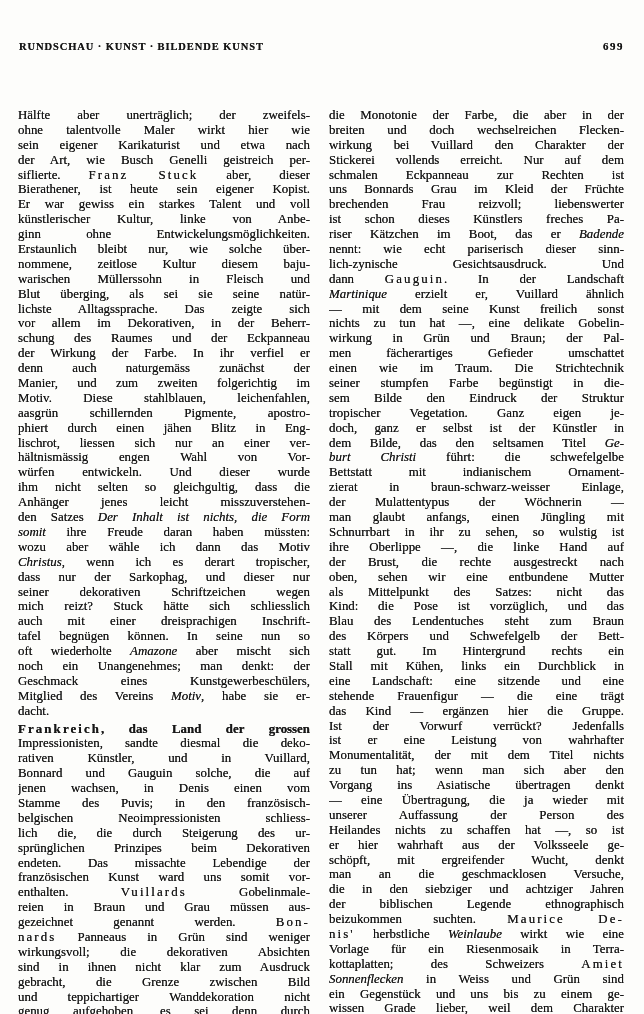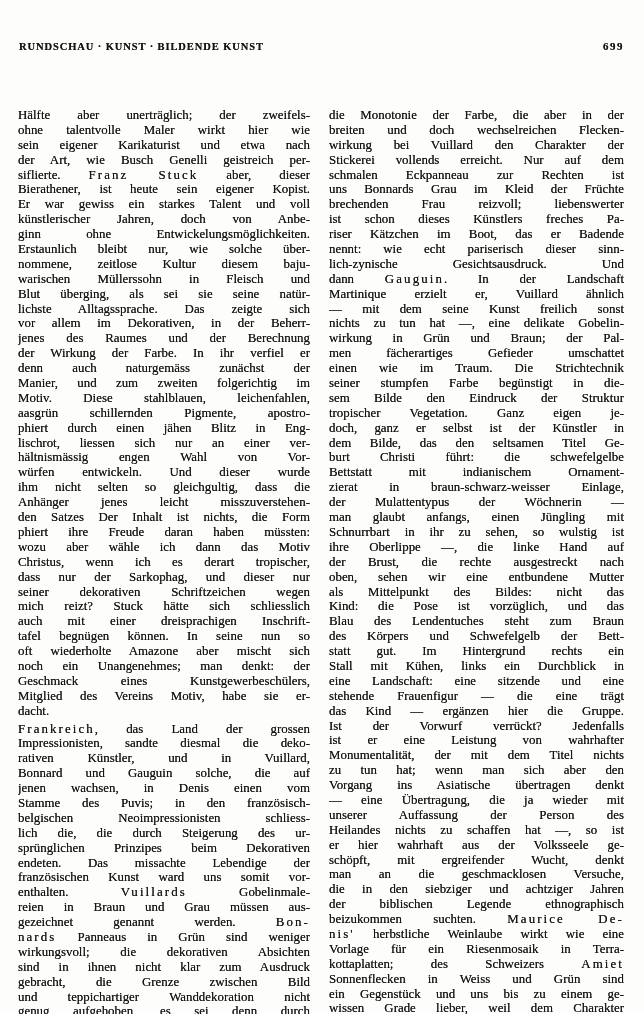--- a/index.html
+++ b/index.html
@@ -51,63 +51,63 @@
     text-align-last: justify;
     overflow: hidden;
     white-space: normal;
     color: #171717;
     text-shadow: 0 0 0.45px rgba(10,10,10,.8);
   }
   .line.end {
     -moz-text-align-last: left;
     text-align-last: left;
   }
-  .line.gap { margin-top: 3px; }
-  .it { }
+  .line.gap { margin-top: 3px; font-weight: bold; }
+  .it { font-style: italic; }
   .sp { letter-spacing: 2.1px; }
 </style>
 </head>
 <body>
 
 <div class="page">
   <div class="running-head">
     <span class="rubric">RUNDSCHAU · KUNST · BILDENDE KUNST</span>
     <span class="pageno">699</span>
   </div>
   <div class="columns">
     <div class="col">
         <div class="line"><span>Hälfte aber unerträglich; der zweifels-</span></div>
         <div class="line"><span>ohne talentvolle Maler wirkt hier wie</span></div>
         <div class="line"><span>sein eigener Karikaturist und etwa nach</span></div>
         <div class="line"><span>der Art, wie Busch Genelli geistreich per-</span></div>
         <div class="line"><span>siflierte. </span><span class="sp">Franz Stuck</span><span> aber, dieser</span></div>
         <div class="line"><span>Bierathener, ist heute sein eigener Kopist.</span></div>
         <div class="line"><span>Er war gewiss ein starkes Talent und voll</span></div>
-        <div class="line"><span>künstlerischer Jahren, doch von Anbe-</span></div>
+        <div class="line"><span>künstlerischer Kultur, linke von Anbe-</span></div>
         <div class="line"><span>ginn ohne Entwickelungsmöglichkeiten.</span></div>
         <div class="line"><span>Erstaunlich bleibt nur, wie solche über-</span></div>
         <div class="line"><span>nommene, zeitlose Kultur diesem baju-</span></div>
         <div class="line"><span>warischen Müllerssohn in Fleisch und</span></div>
         <div class="line"><span>Blut überging, als sei sie seine natür-</span></div>
         <div class="line"><span>lichste Alltagssprache. Das zeigte sich</span></div>
         <div class="line"><span>vor allem im Dekorativen, in der Beherr-</span></div>
-        <div class="line"><span>jenes des Raumes und der Berechnung</span></div>
+        <div class="line"><span>schung des Raumes und der Eckpanneau</span></div>
         <div class="line"><span>der Wirkung der Farbe. In ihr verfiel er</span></div>
         <div class="line"><span>denn auch naturgemäss zunächst der</span></div>
         <div class="line"><span>Manier, und zum zweiten folgerichtig im</span></div>
         <div class="line"><span>Motiv. Diese stahlblauen, leichenfahlen,</span></div>
         <div class="line"><span>aasgrün schillernden Pigmente, apostro-</span></div>
         <div class="line"><span>phiert durch einen jähen Blitz in Eng-</span></div>
         <div class="line"><span>lischrot, liessen sich nur an einer ver-</span></div>
         <div class="line"><span>hältnismässig engen Wahl von Vor-</span></div>
         <div class="line"><span>würfen entwickeln. Und dieser wurde</span></div>
         <div class="line"><span>ihm nicht selten so gleichgultig, dass die</span></div>
         <div class="line"><span>Anhänger jenes leicht misszuverstehen-</span></div>
         <div class="line"><span>den Satzes </span><span class="it">Der Inhalt ist nichts, die Form</span></div>
-        <div class="line"><span class="it">phiert</span><span> ihre Freude daran haben müssten:</span></div>
+        <div class="line"><span class="it">somit</span><span> ihre Freude daran haben müssten:</span></div>
         <div class="line"><span>wozu aber wähle ich dann das Motiv</span></div>
         <div class="line"><span class="it">Christus</span><span>, wenn ich es derart tropischer,</span></div>
         <div class="line"><span>dass nur der Sarkophag, und dieser nur</span></div>
         <div class="line"><span>seiner dekorativen Schriftzeichen wegen</span></div>
         <div class="line"><span>mich reizt? Stuck hätte sich schliesslich</span></div>
         <div class="line"><span>auch mit einer dreisprachigen Inschrift-</span></div>
         <div class="line"><span>tafel begnügen können. In seine nun so</span></div>
         <div class="line"><span>oft wiederholte </span><span class="it">Amazone</span><span> aber mischt sich</span></div>
         <div class="line"><span>noch ein Unangenehmes; man denkt: der</span></div>
         <div class="line"><span>Geschmack eines Kunstgewerbeschülers,</span></div>
@@ -160,21 +160,21 @@
         <div class="line"><span>dem Bilde, das den seltsamen Titel </span><span class="it">Ge-</span></div>
         <div class="line"><span class="it">burt Christi</span><span> führt: die schwefelgelbe</span></div>
         <div class="line"><span>Bettstatt mit indianischem Ornament-</span></div>
         <div class="line"><span>zierat in braun-schwarz-weisser Einlage,</span></div>
         <div class="line"><span>der Mulattentypus der Wöchnerin —</span></div>
         <div class="line"><span>man glaubt anfangs, einen Jüngling mit</span></div>
         <div class="line"><span>Schnurrbart in ihr zu sehen, so wulstig ist</span></div>
         <div class="line"><span>ihre Oberlippe —, die linke Hand auf</span></div>
         <div class="line"><span>der Brust, die rechte ausgestreckt nach</span></div>
         <div class="line"><span>oben, sehen wir eine entbundene Mutter</span></div>
-        <div class="line"><span>als Mittelpunkt des Bildes: nicht das</span></div>
+        <div class="line"><span>als Mittelpunkt des Satzes: nicht das</span></div>
         <div class="line"><span>Kind: die Pose ist vorzüglich, und das</span></div>
         <div class="line"><span>Blau des Lendentuches steht zum Braun</span></div>
         <div class="line"><span>des Körpers und Schwefelgelb der Bett-</span></div>
         <div class="line"><span>statt gut. Im Hintergrund rechts ein</span></div>
         <div class="line"><span>Stall mit Kühen, links ein Durchblick in</span></div>
         <div class="line"><span>eine Landschaft: eine sitzende und eine</span></div>
         <div class="line"><span>stehende Frauenfigur — die eine trägt</span></div>
         <div class="line"><span>das Kind — ergänzen hier die Gruppe.</span></div>
         <div class="line"><span>Ist der Vorwurf verrückt? Jedenfalls</span></div>
         <div class="line"><span>ist er eine Leistung von wahrhafter</span></div>

